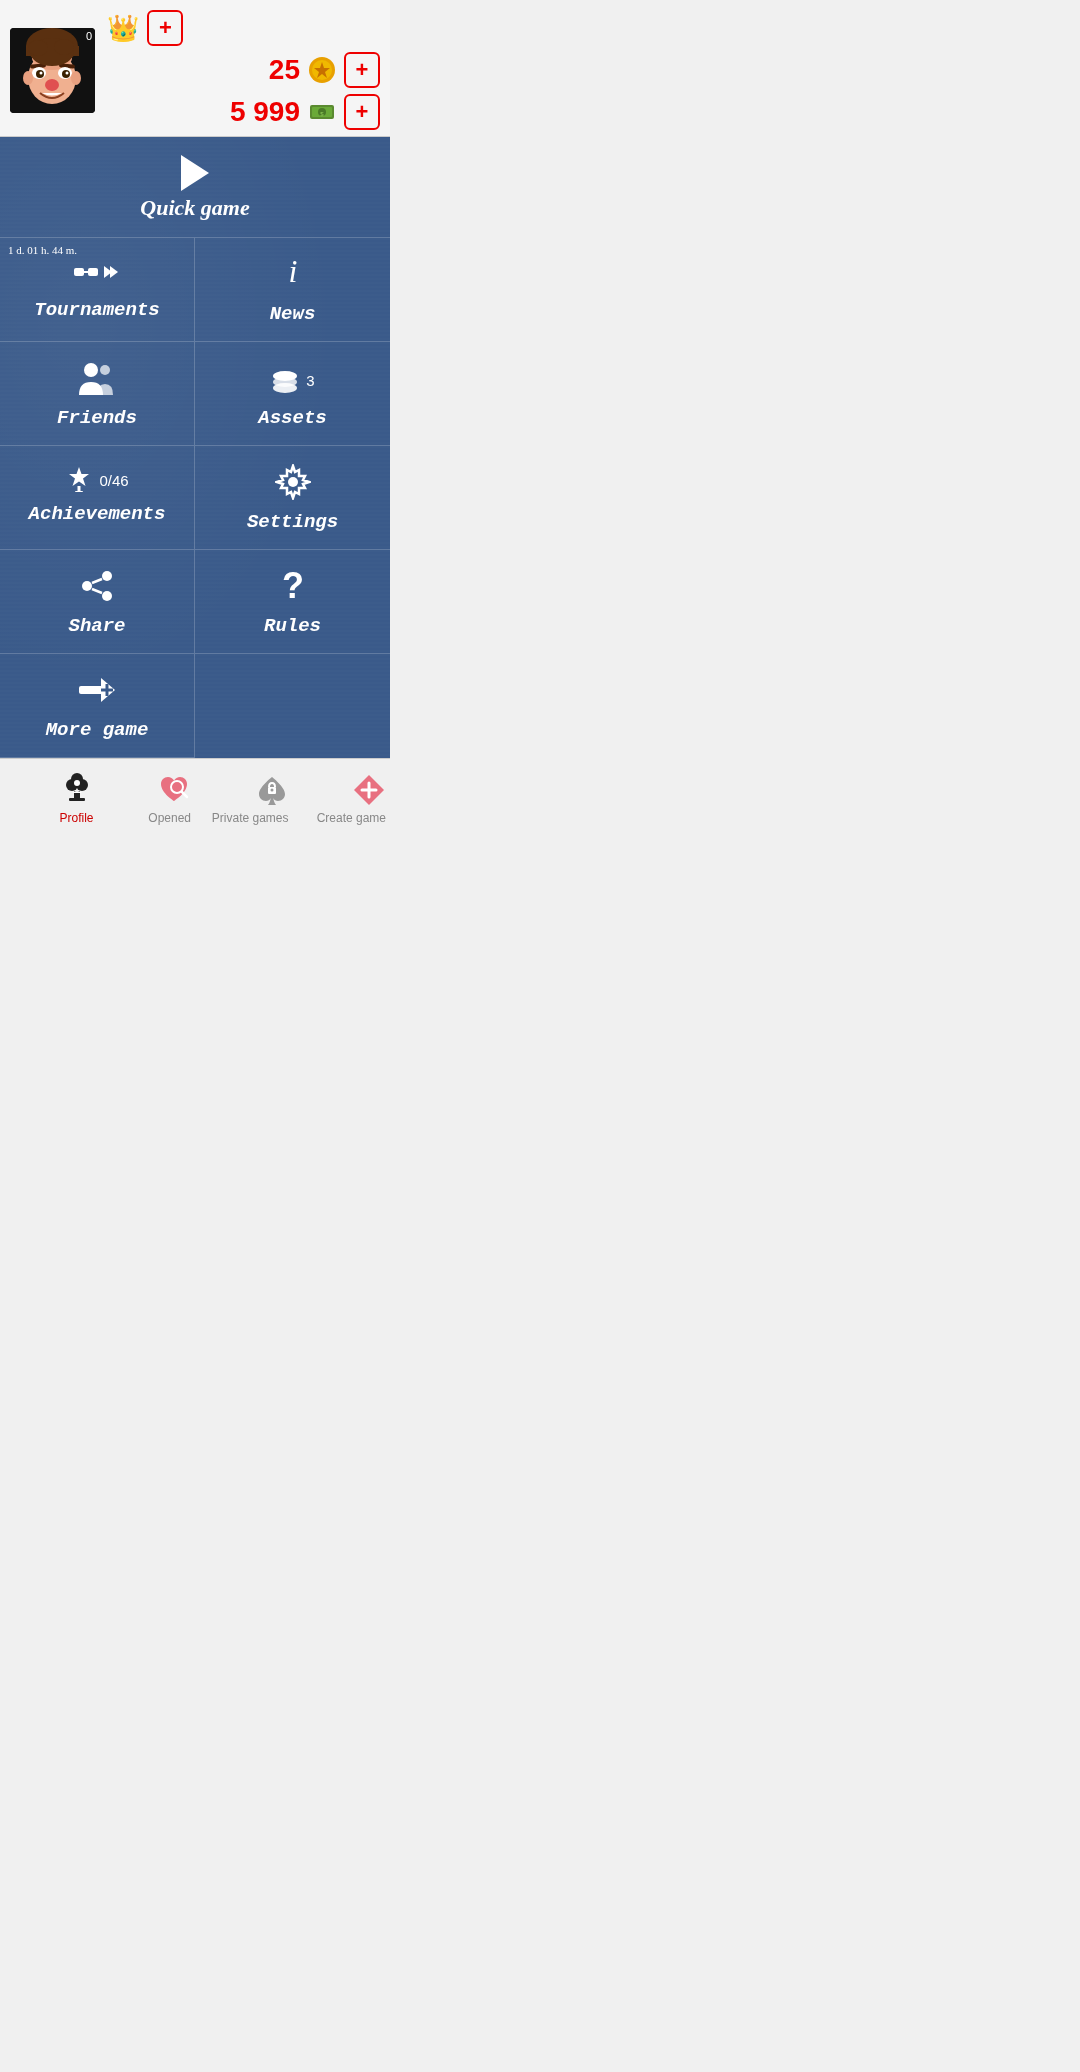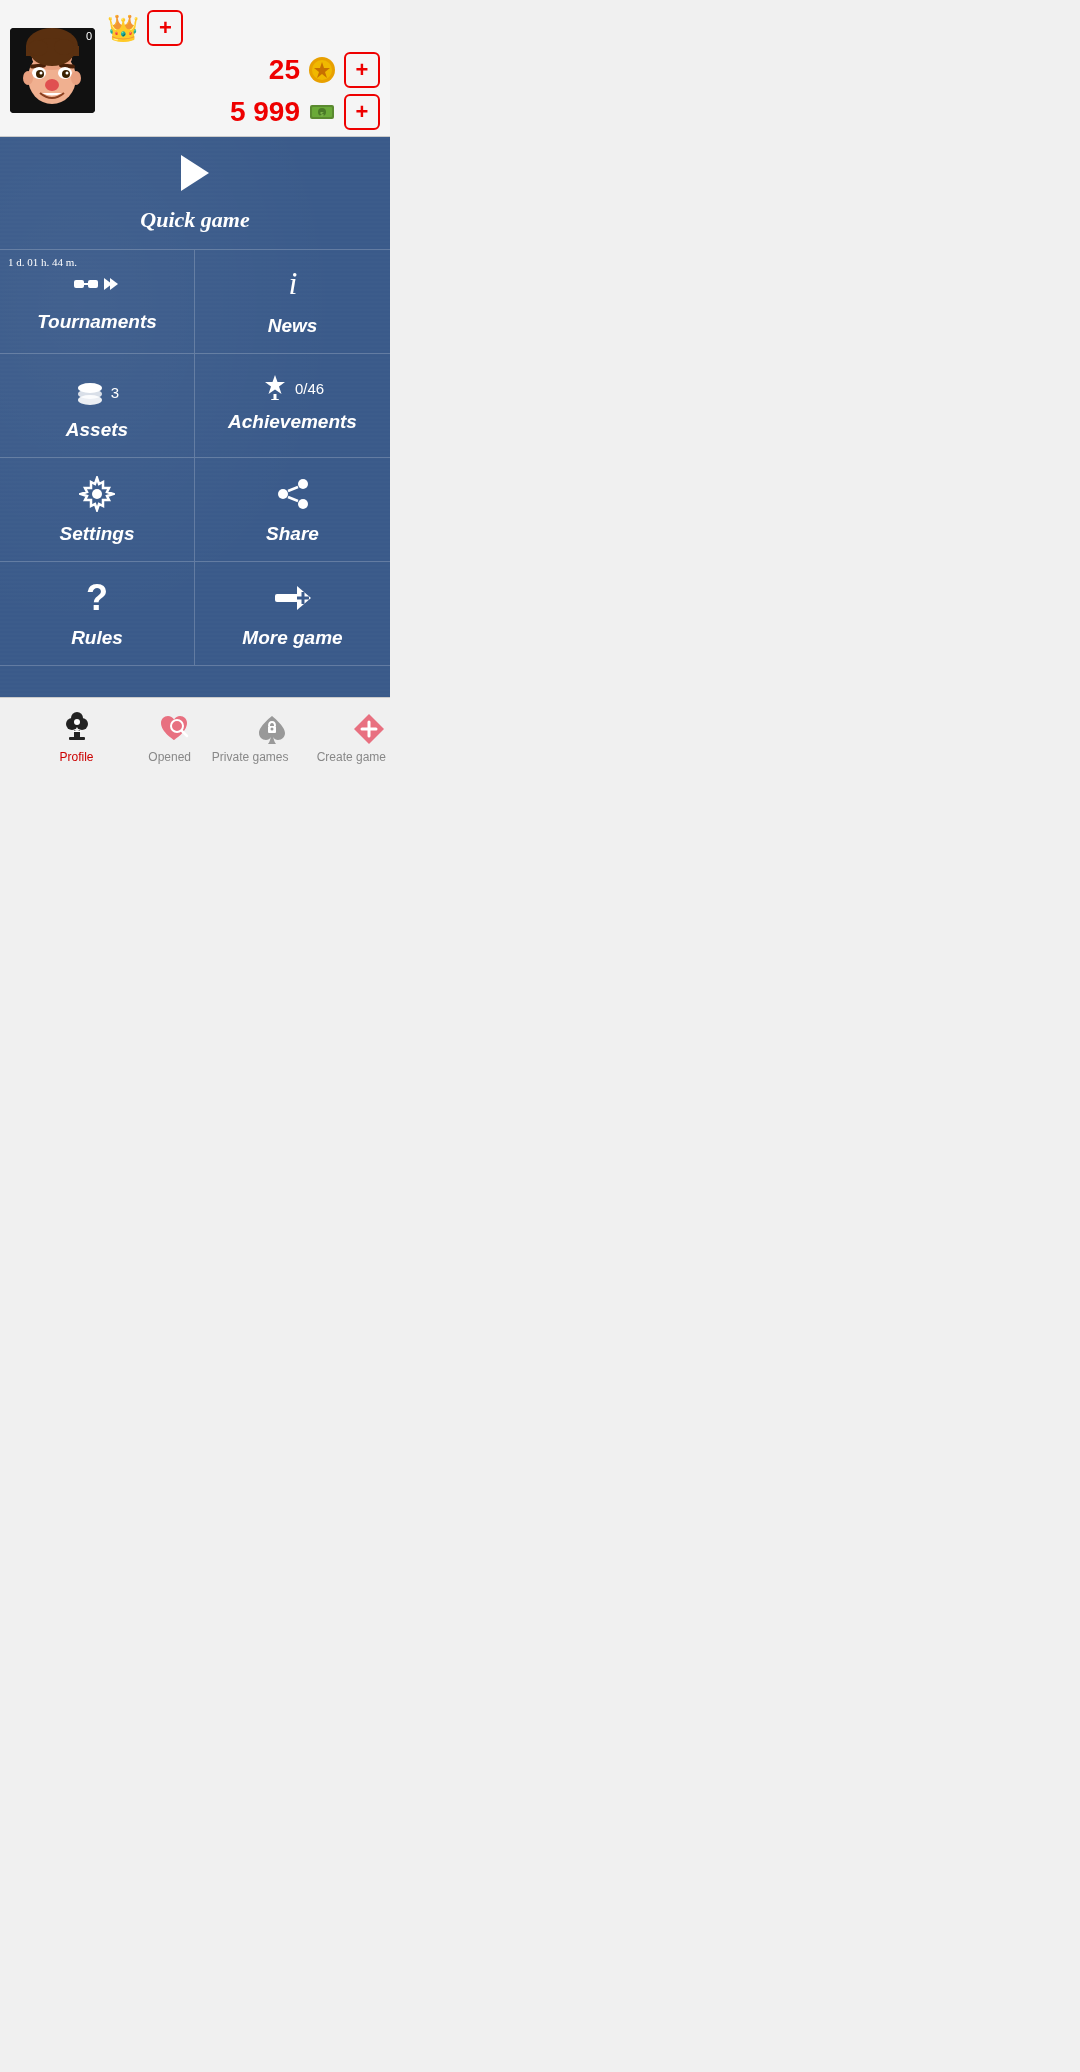--- a/index.html
+++ b/index.html
@@ -113,21 +113,21 @@
     
     .quick-game-btn {
       width: 100%;
       background: transparent;
       border: none;
       border-bottom: 1px solid rgba(255,255,255,0.2);
       padding: 18px 0 16px;
       display: flex;
       flex-direction: column;
       align-items: center;
-      gap: 12px;
+      gap: 0;
       cursor: pointer;
     }
     .quick-game-icon {
       font-size: 0;
       width: 0;
       height: 0;
       border-top: 18px solid transparent;
       border-bottom: 18px solid transparent;
       border-left: 28px solid white;
       margin-bottom: 4px;
@@ -161,21 +161,21 @@
     }
     .menu-cell-icon {
       font-size: 26px;
       color: white;
       line-height: 1;
     }
     .menu-cell-label {
       color: white;
       font-size: 19px;
       font-style: italic;
-      font-family: Liberation Sans, sans-serif;
+      font-family: Liberation Mono, monospace;
       font-weight: bold;
       text-align: center;
     }
     .menu-cell-timer {
       position: absolute;
       top: 6px;
       left: 8px;
       color: white;
       font-size: 11px;
       font-family: Liberation Serif, serif;
@@ -333,20 +333,32 @@
 
     <div class="menu-cell">
       <div class="menu-cell-icon">
         <svg width="30" height="36" viewBox="0 0 30 36">
           <text x="15" y="26" text-anchor="middle" font-size="32" font-style="italic" fill="white" font-family="Georgia">i</text>
         </svg>
       </div>
       <span class="menu-cell-label">News</span>
     </div>
 
+    <div class="menu-cell">
+      <div class="menu-cell-icon">
+        <svg width="40" height="36" viewBox="0 0 40 36">
+
+          <circle cx="14" cy="10" r="7" fill="white"></circle>
+          <path d="M2 35 Q2 22 14 22 Q26 22 26 35" fill="white"></path>
+          <circle cx="28" cy="10" r="5" fill="rgba(255,255,255,0.7)"></circle>
+          <path d="M20 35 Q20 24 28 24 Q36 24 36 35" fill="rgba(255,255,255,0.7)"></path>
+        </svg>
+      </div>
+      <span class="menu-cell-label">Friends</span>
+    </div>
 
     <div class="menu-cell">
       <div class="badge-row">
         <div class="menu-cell-icon">
           <svg width="30" height="36" viewBox="0 0 30 36">
 
             <ellipse cx="15" cy="28" rx="12" ry="5" fill="rgba(255,255,255,0.9)"></ellipse>
             <ellipse cx="15" cy="22" rx="12" ry="5" fill="rgba(255,255,255,0.8)"></ellipse>
             <ellipse cx="15" cy="16" rx="12" ry="5" fill="white"></ellipse>
           </svg>

